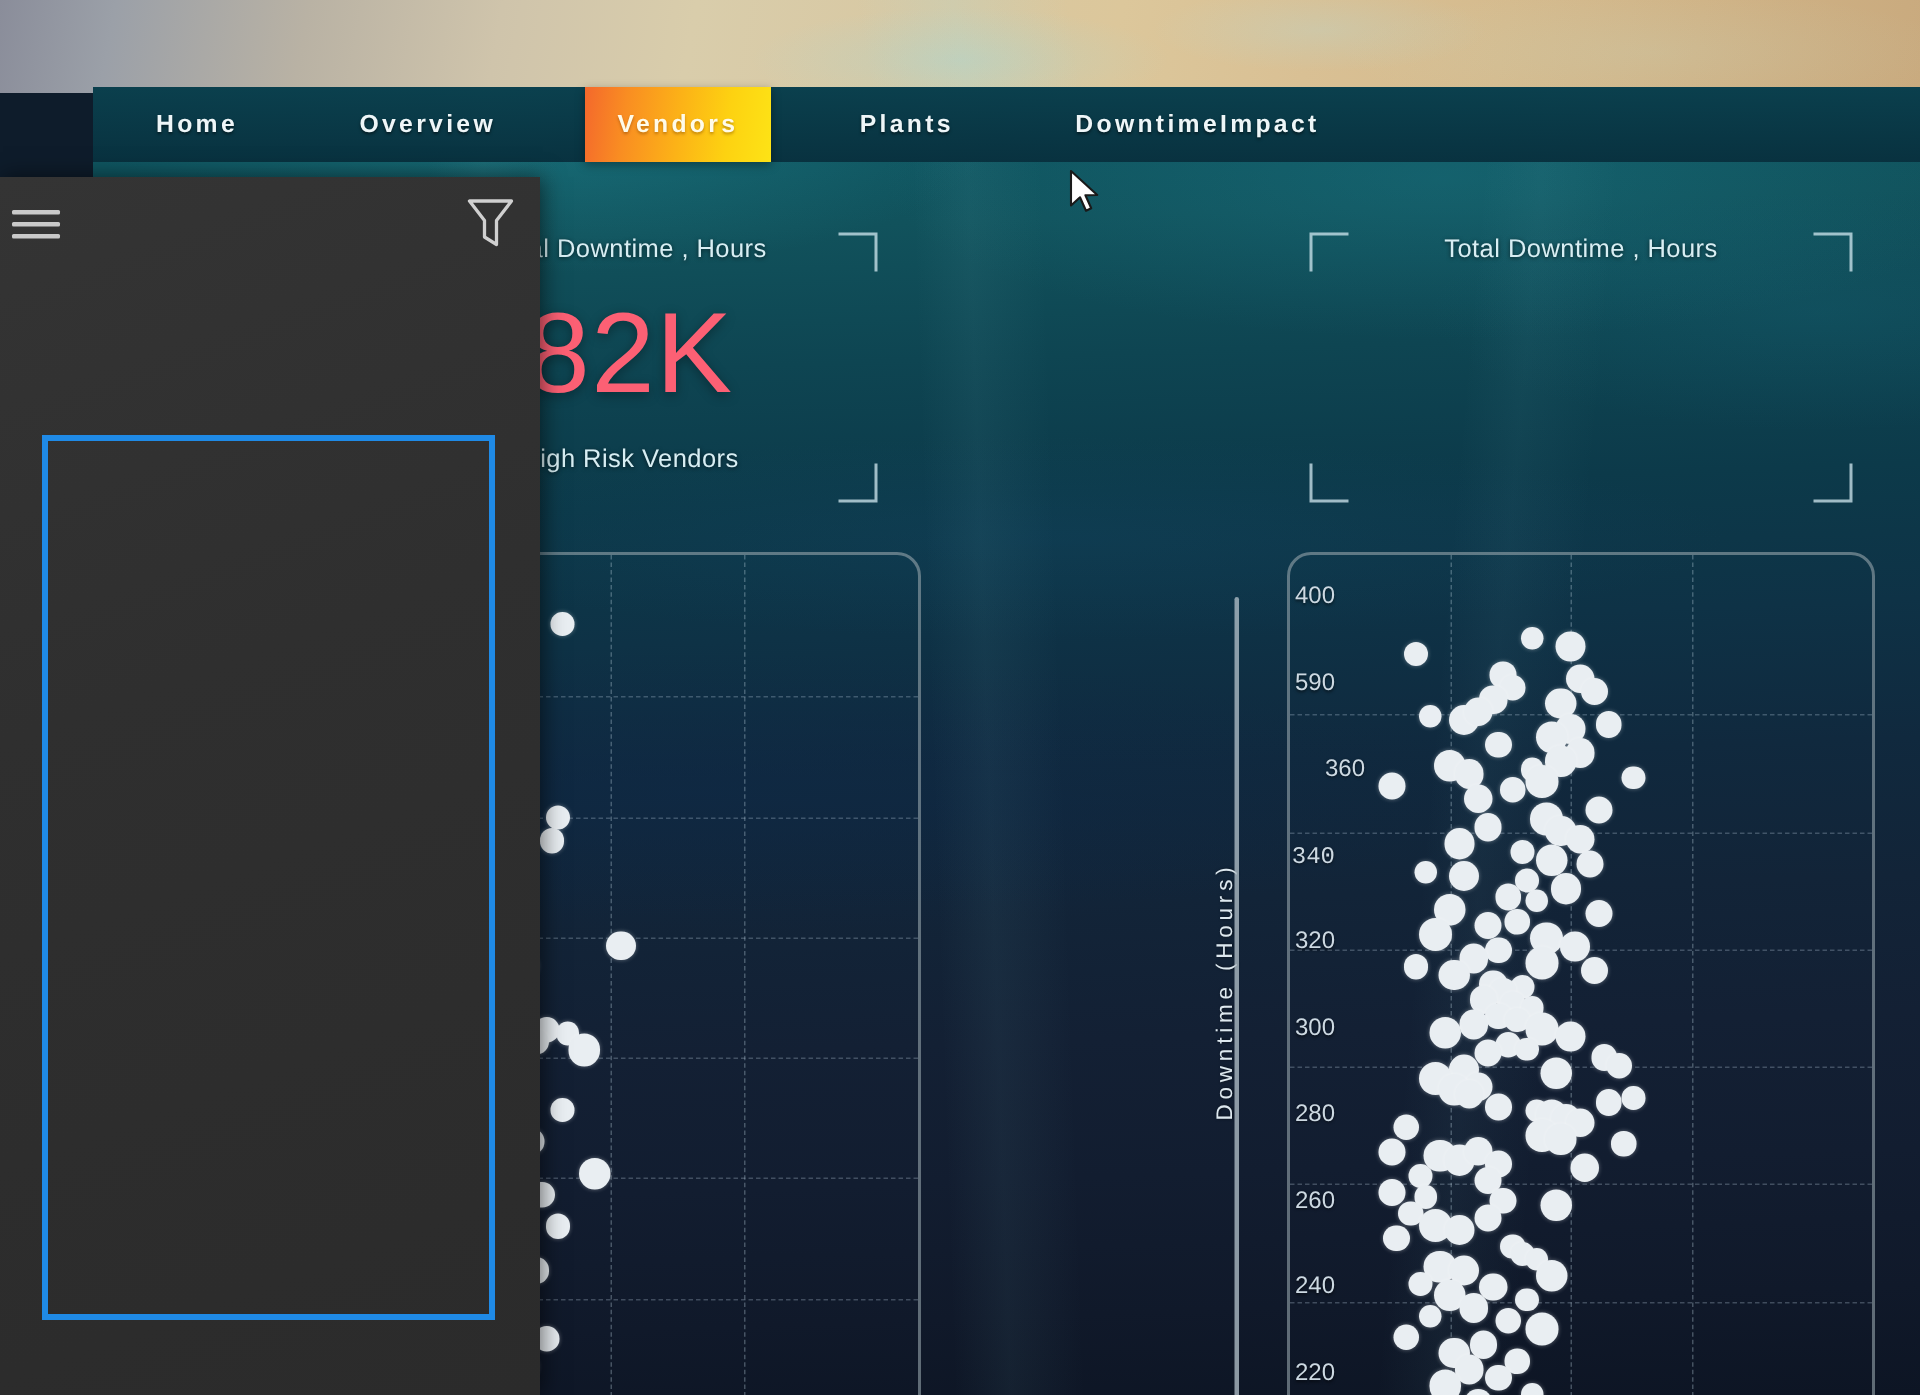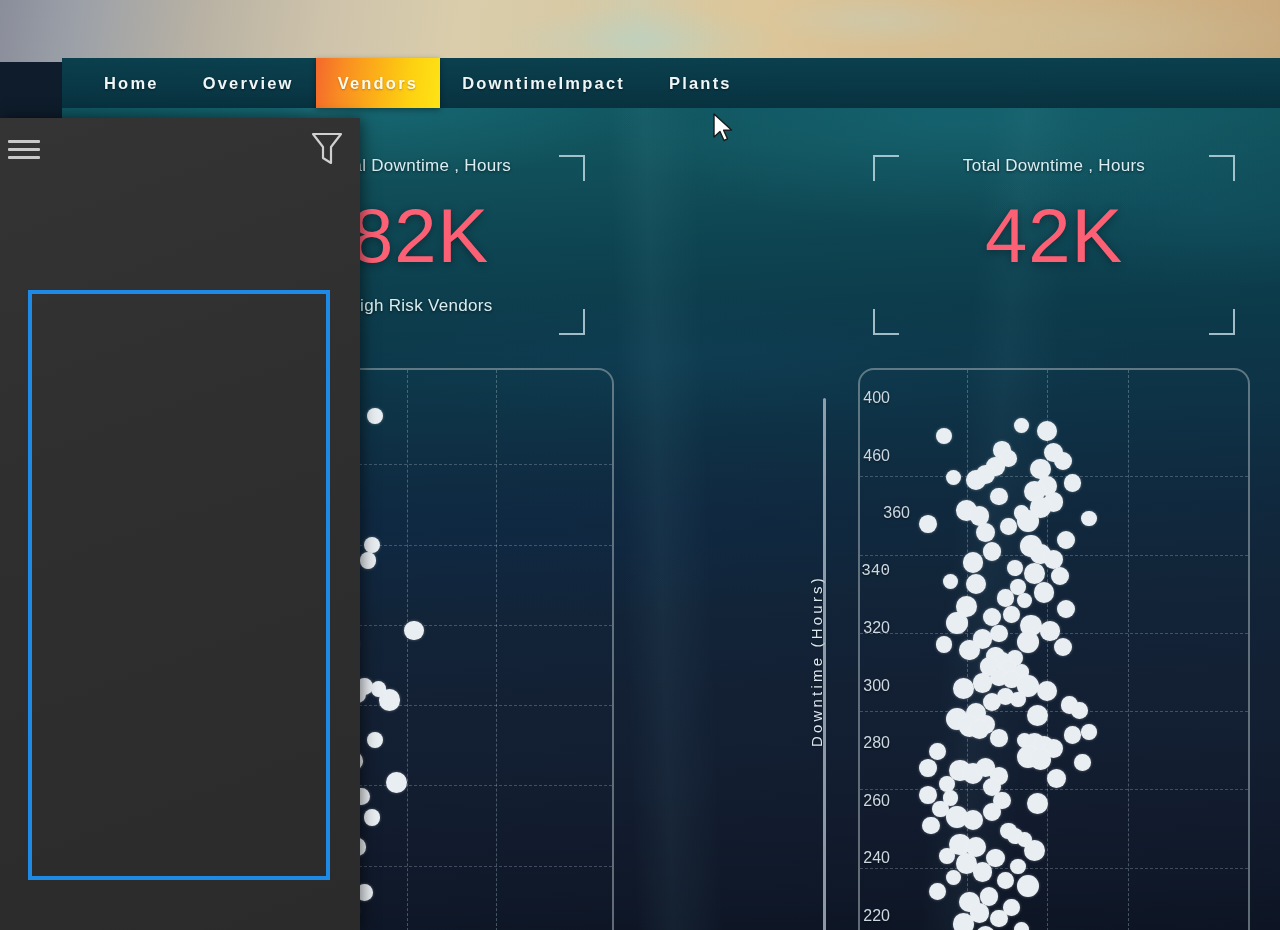--- a/index.html
+++ b/index.html
@@ -74,20 +74,21 @@
   
   .navbar {
     position: absolute;
     left: 62px; top: 58px;
     width: 1218px; height: 50px;
     background: linear-gradient(180deg, rgba(10,62,76,0.94), rgba(8,48,62,0.96));
     display: flex;
     align-items: stretch;
     padding-left: 20px;
     z-index: 5;
+    gap: 37px;
   }
   .nav-item {
     display: flex;
     align-items: center;
     padding: 0 22px;
     color: #eef6f8;
     font-size: 16.5px;
     font-weight: bold;
     letter-spacing: 2.2px;
     cursor: pointer;
@@ -250,41 +251,40 @@
 
 <div id="app">
 
   <div class="bg-top-strip"></div>
   <div class="bg-main"></div>
 
   <div class="navbar" id="navbar">
       <div class="nav-item">Home</div>
       <div class="nav-item">Overview</div>
       <div class="nav-item active">Vendors</div>
+      <div class="nav-item">Plants</div>
       <div class="nav-item">DowntimeImpact</div>
-      <div class="nav-item">Plants</div>
     </div>
 
   <div class="kpi" id="kpi-0" style="left:255px; top:150px; width:330px; height:185px;">
     <div class="bracket tl" style="left:0; top:5px;"></div>
     <div class="bracket tr" style="right:0; top:5px;"></div>
     <div class="bracket bl" style="left:0; bottom:0;"></div>
     <div class="bracket br" style="right:0; bottom:0;"></div>
     <div class="kpi-title" style="margin-top:6px;">Total Downtime , Hours</div>
     <div class="kpi-value" style="margin-top:22px;">82K</div>
     <div class="kpi-sub" style="margin-top:22px;">High Risk Vendors</div>
   </div>
 
   <div class="kpi" id="kpi-1" style="left:873px; top:150px; width:362px; height:185px;">
     <div class="bracket tl" style="left:0; top:5px;"></div>
     <div class="bracket tr" style="right:0; top:5px;"></div>
     <div class="bracket bl" style="left:0; bottom:0;"></div>
     <div class="bracket br" style="right:0; bottom:0;"></div>
     <div class="kpi-title" style="margin-top:6px;">Total Downtime , Hours</div>
-    <div class="kpi-value" style="margin-top:22px;">42K</div>
   </div>
 
   <div class="chart-panel" id="panel-left" style="left:222px; top:368px; width:392px; height:580px;">
     <div class="plot-area" id="plot-left">
         <div class="grid-v" style="left: 94.5px;"></div>
         <div class="grid-v" style="left: 183px;"></div>
         <div class="grid-v" style="left: 271.5px;"></div>
         <div class="grid-h" style="top: 94.2857px;"></div>
         <div class="grid-h" style="top: 174.571px;"></div>
         <div class="grid-h" style="top: 254.857px;"></div>
@@ -525,21 +525,21 @@
         <div class="dot" style="width: 21.272px; height: 21.272px; left: 92.644px; top: 543.444px; background: rgb(233, 238, 242);"></div>
         <div class="dot" style="width: 15.476px; height: 15.476px; left: 153.502px; top: 551.822px; background: rgb(233, 238, 242);"></div>
         <div class="dot" style="width: 19.018px; height: 19.018px; left: 116.311px; top: 555.531px; background: rgb(233, 238, 242);"></div>
       </div>
   </div>
 
   <div class="y-axis-line" style="left:823px; top:398px; height:535px;"></div>
   <div class="y-axis-title" style="left:808px; top:575px;">Downtime (Hours)</div>
   <div id="y-ticks-right">
       <div class="y-tick" style="left: 848px; top: 389px;">400</div>
-      <div class="y-tick" style="left: 848px; top: 446.556px;">460</div>
+      <div class="y-tick" style="left: 848px; top: 446.556px;">590</div>
       <div class="y-tick" style="left: 868px; top: 504.111px;">360</div>
       <div class="y-tick" style="left: 848px; top: 561.667px; font-family: Liberation Mono, monospace;">340</div>
       <div class="y-tick" style="left: 848px; top: 619.222px;">320</div>
       <div class="y-tick" style="left: 848px; top: 676.778px;">300</div>
       <div class="y-tick" style="left: 848px; top: 734.333px;">280</div>
       <div class="y-tick" style="left: 848px; top: 791.889px;">260</div>
       <div class="y-tick" style="left: 848px; top: 849.444px;">240</div>
       <div class="y-tick" style="left: 848px; top: 907px;">220</div>
     </div>
 

